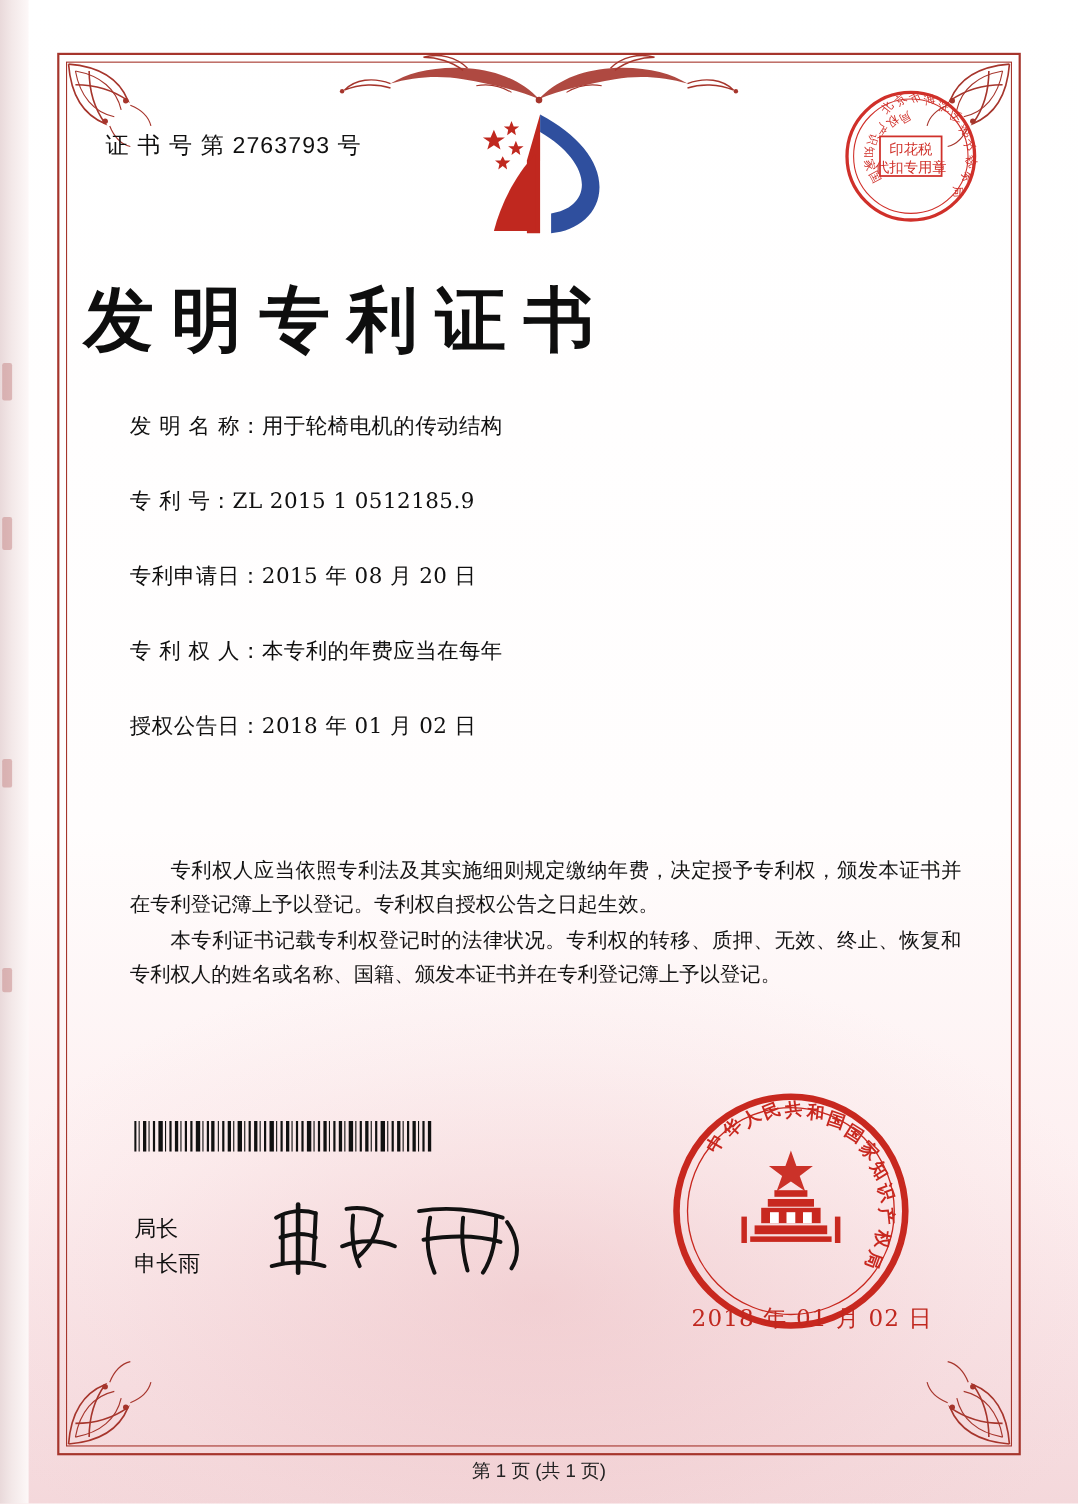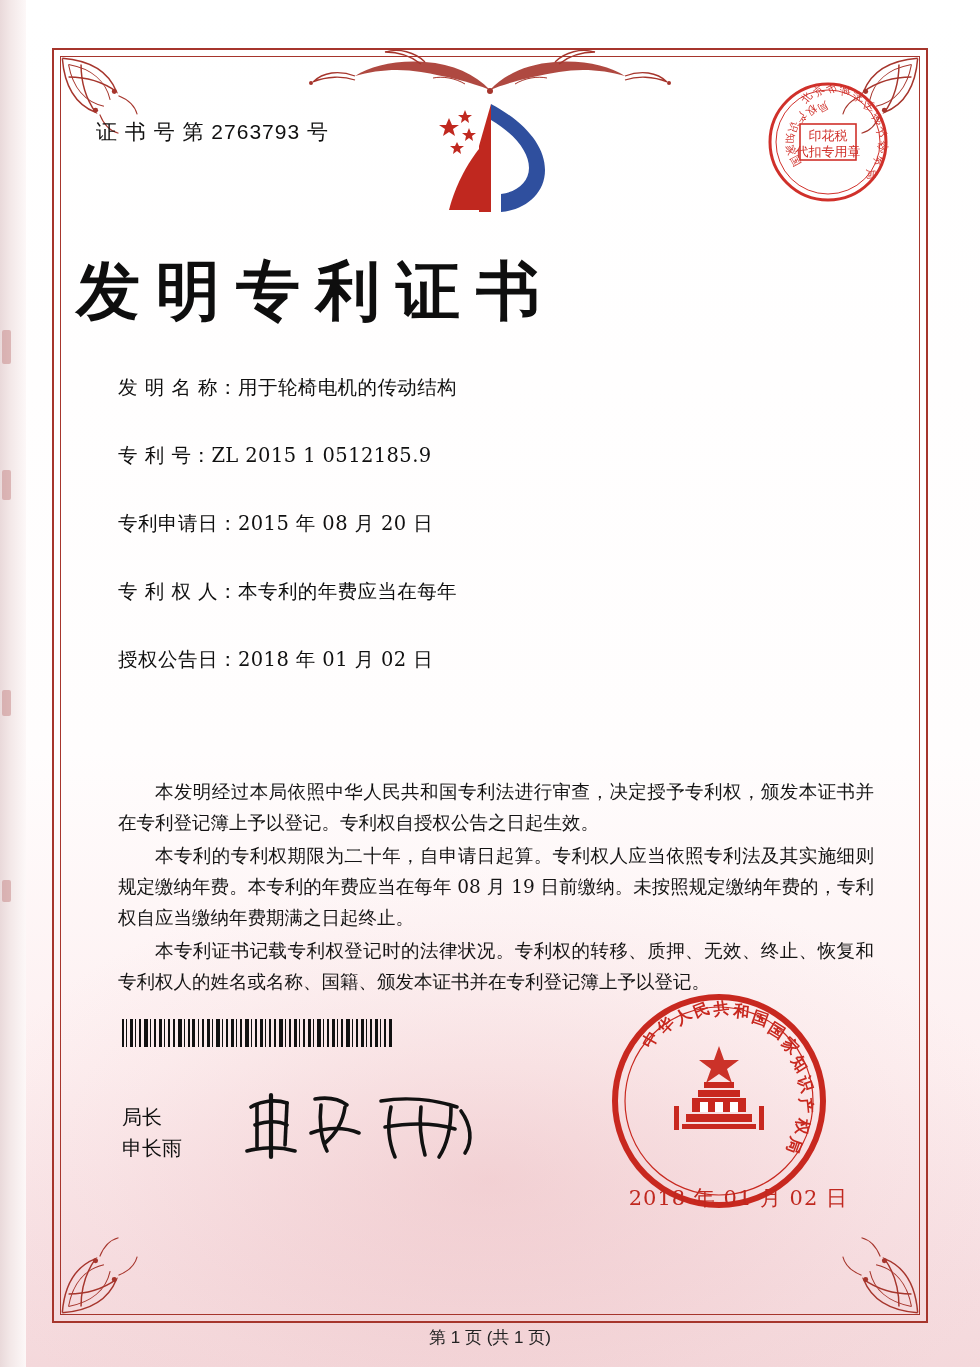--- a/index.html
+++ b/index.html
@@ -280,22 +280,21 @@
       </div>
       <div class="field">
         <span class="lab">专 利 权 人：</span><span class="val">本专利的年费应当在每年</span>
       </div>
       <div class="field">
         <span class="lab">授权公告日：</span><span class="val">2018 年 01 月 02 日</span>
       </div>
     </div>
 
     <div id="paras">
-      <p>本发明经过本局依照中华人民共和国专利法进行审查，决定授予专利权，颁发本证书并在专利登记簿上予以登记。专利权自授权公告之日起生效。</p>
-      <p>本专利的专利权期限为二十年，自申请日起算。专利权人应当依照专利法及其实施细则规定缴纳年费。本专利的年费应当在每年 08 月 19 日前缴纳。未按照规定缴纳年费的，专利权自应当缴纳年费期满之日起终止。</p>
+      <p>专利权人应当依照专利法及其实施细则规定缴纳年费，决定授予专利权，颁发本证书并在专利登记簿上予以登记。专利权自授权公告之日起生效。</p>
       <p>本专利证书记载专利权登记时的法律状况。专利权的转移、质押、无效、终止、恢复和专利权人的姓名或名称、国籍、颁发本证书并在专利登记簿上予以登记。</p>
     </div>
 
     <div id="barcode">
       <svg viewBox="0 0 272 28" preserveAspectRatio="none">
         <g fill="#111">
           <rect x="0" y="0" width="2" height="28"></rect>
             <rect x="4" y="0" width="1" height="28"></rect>
           <rect x="8" y="0" width="3" height="28"></rect>
             <rect x="13" y="0" width="1" height="28"></rect>

